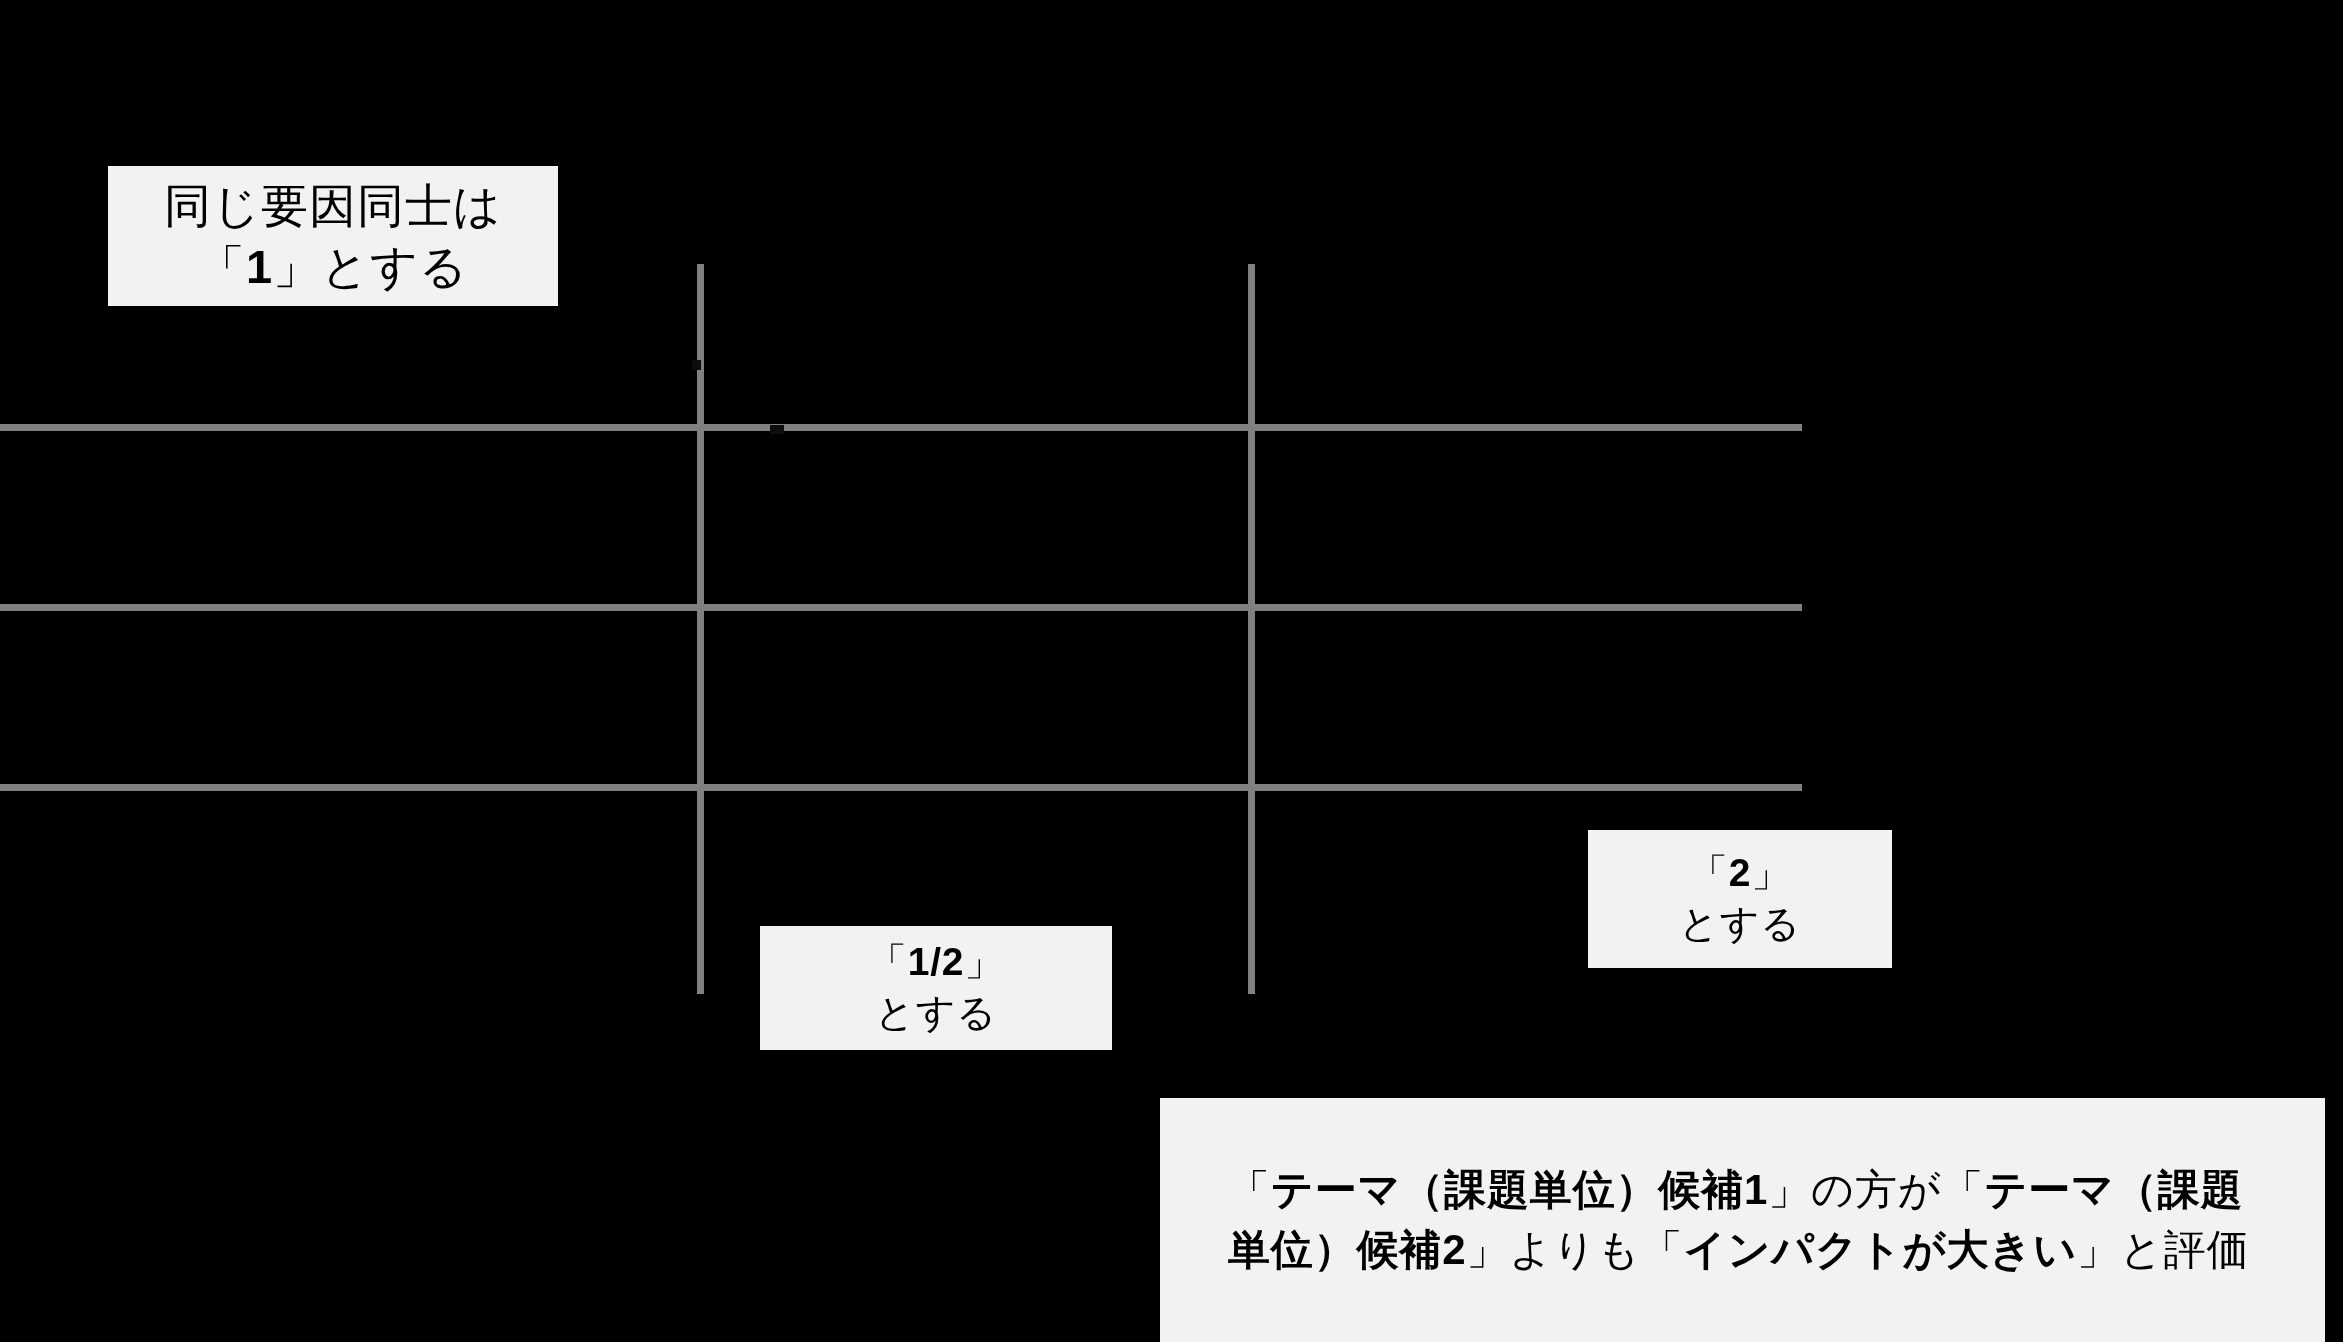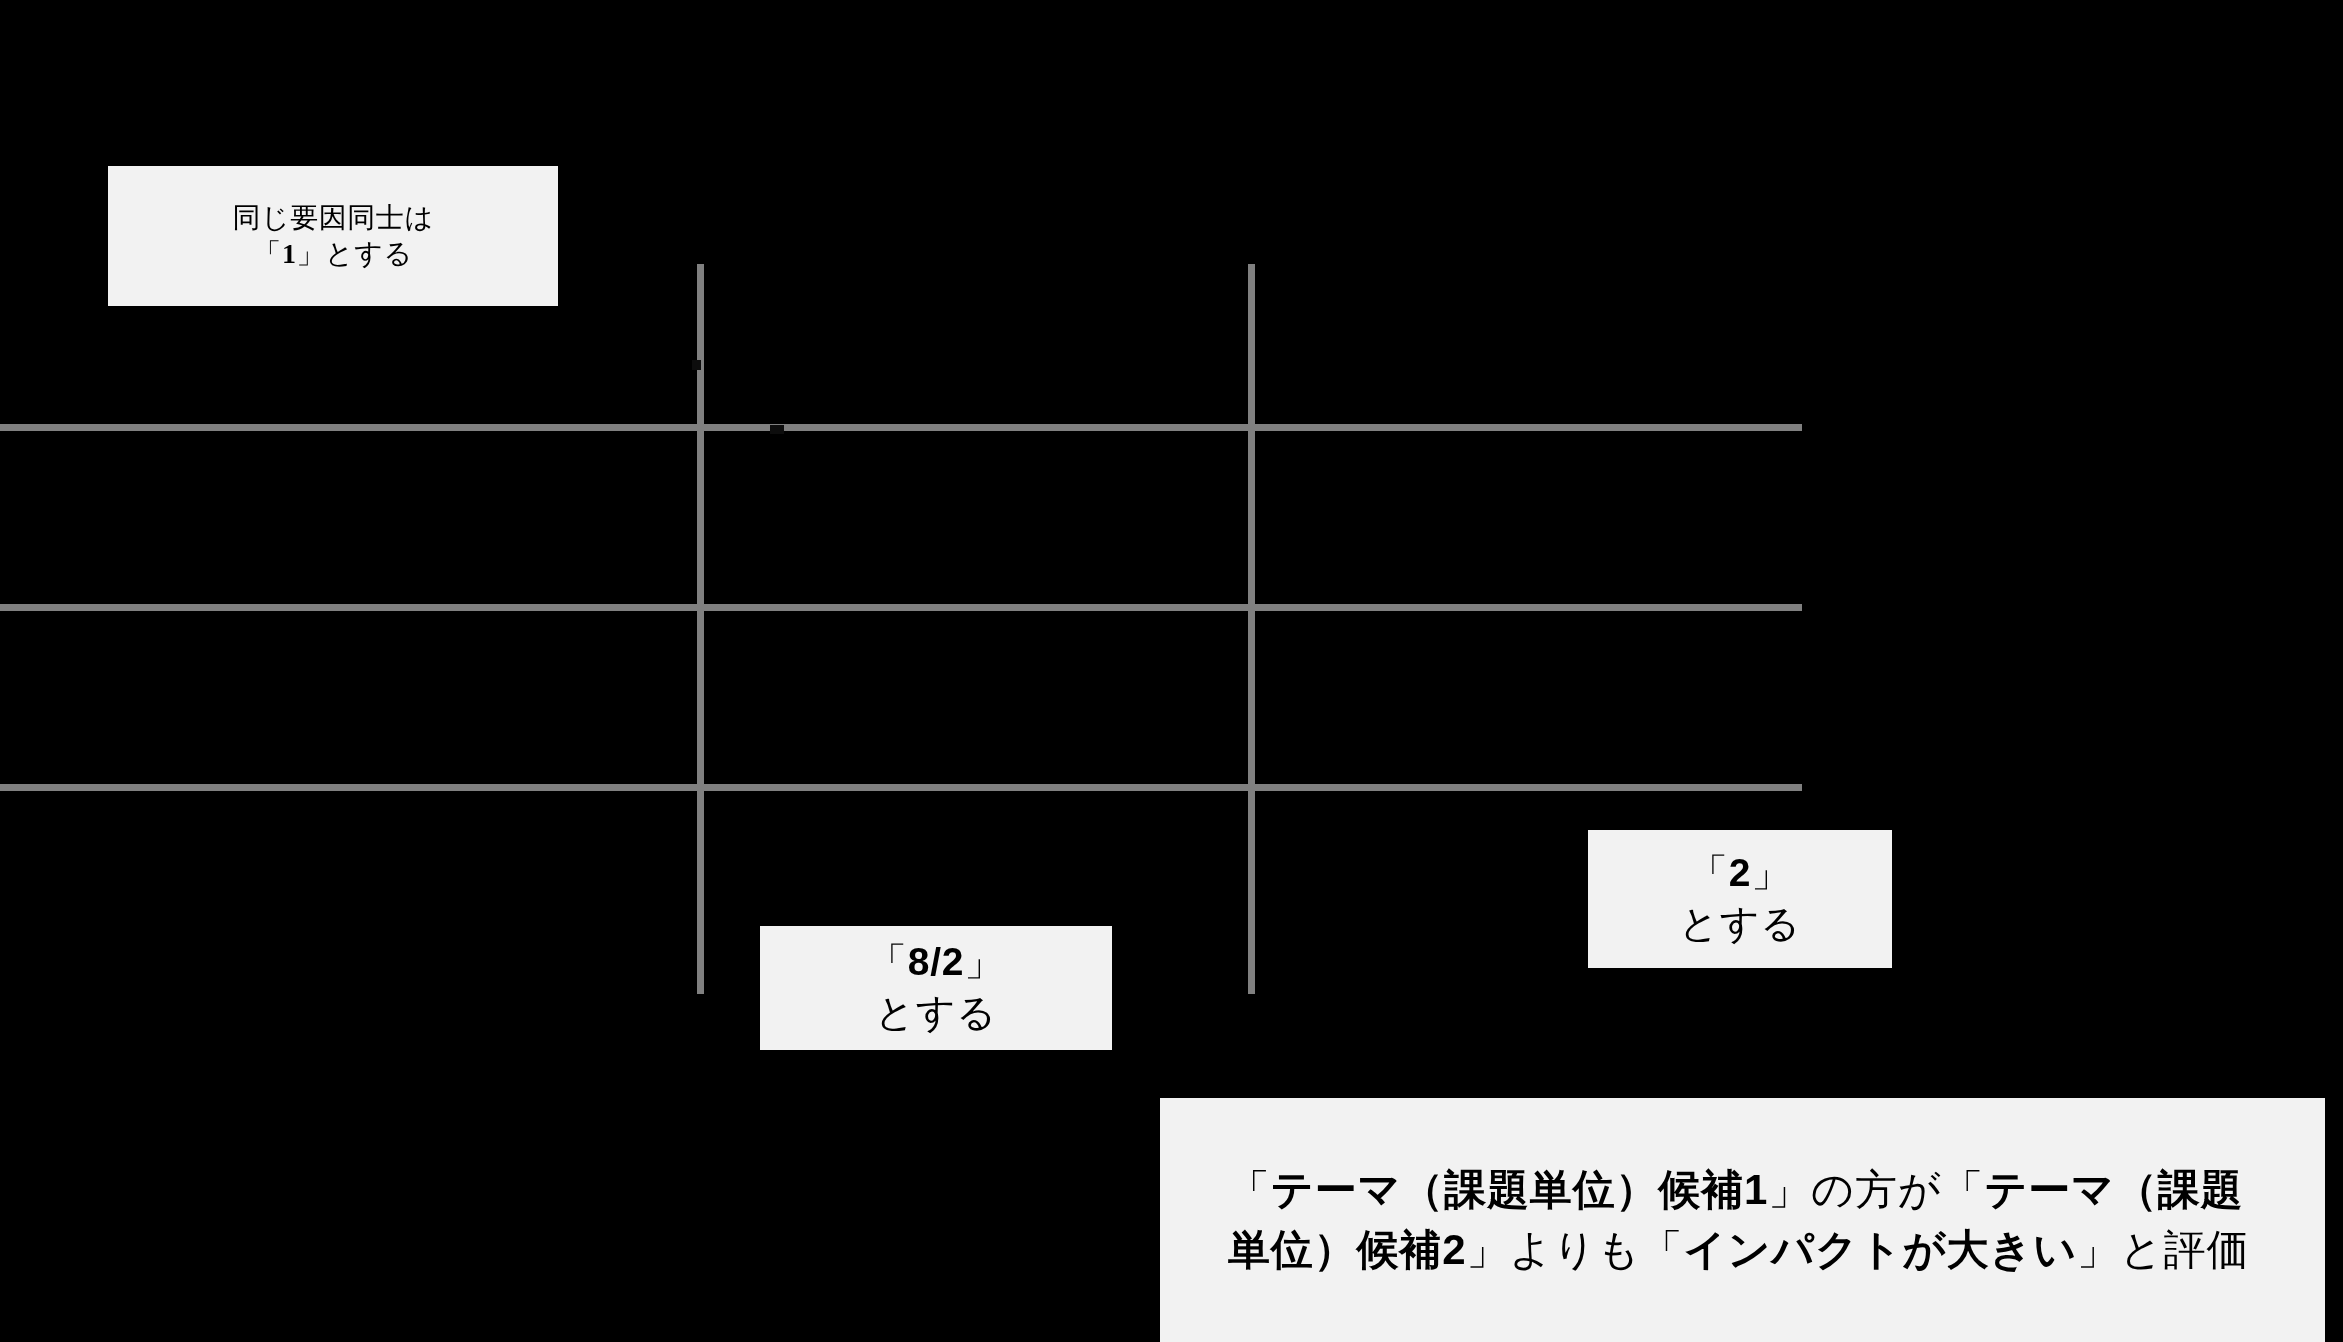--- a/index.html
+++ b/index.html
@@ -50,23 +50,22 @@
     text-align: center;
     line-height: 1.30;
     letter-spacing: 0.02em;
   }
   .callout .ln {
     display: block;
     white-space: pre;
   }
 
   .callout-note {
-    font-size: 28px;
+    font-size: 47px;
     font-weight: 400;
-    font-family: Liberation Serif, serif;
   }
   .callout-note .b { font-weight: 700; }
 
   .callout-half {
     font-size: 39px;
   }
   .callout-half .num { font-weight: 700; }
 
   .callout-two {
     font-size: 39px;
@@ -104,21 +103,21 @@
 
   <div class="speck" style="left:692px; top:360px; width:9px; height:10px;"></div>
   <div class="speck" style="left:770px; top:425px; width:14px; height:9px;"></div>
 
   <div class="callout callout-note" style="left:108px; top:166px; width:450px; height:140px;">
     <span class="ln">同じ要因同士は</span>
     <span class="ln"><span>「</span><span class="b">1</span><span>」とする</span></span>
   </div>
 
   <div class="callout callout-half" style="left:760px; top:926px; width:352px; height:124px;">
-    <span class="ln"><span>「</span><span class="num">8/2</span><span>」</span></span>
+    <span class="ln"><span>「</span><span class="num">1/2</span><span>」</span></span>
     <span class="ln">とする</span>
   </div>
 
   <div class="callout callout-two" style="left:1588px; top:830px; width:304px; height:138px;">
     <span class="ln"><span>「</span><span class="num">2</span><span>」</span></span>
     <span class="ln">とする</span>
   </div>
 
   <div class="callout callout-conclusion" style="left:1160px; top:1098px; width:1165px; height:244px;">
     <span class="para"><span>「</span><span class="b">テーマ（課題単位）候補1</span><span>」の方が</span><span>「</span><span class="b">テーマ（課題単位）候補2</span><span>」よりも</span><span>「</span><span class="b">インパクトが大きい</span><span>」と評価</span></span>

